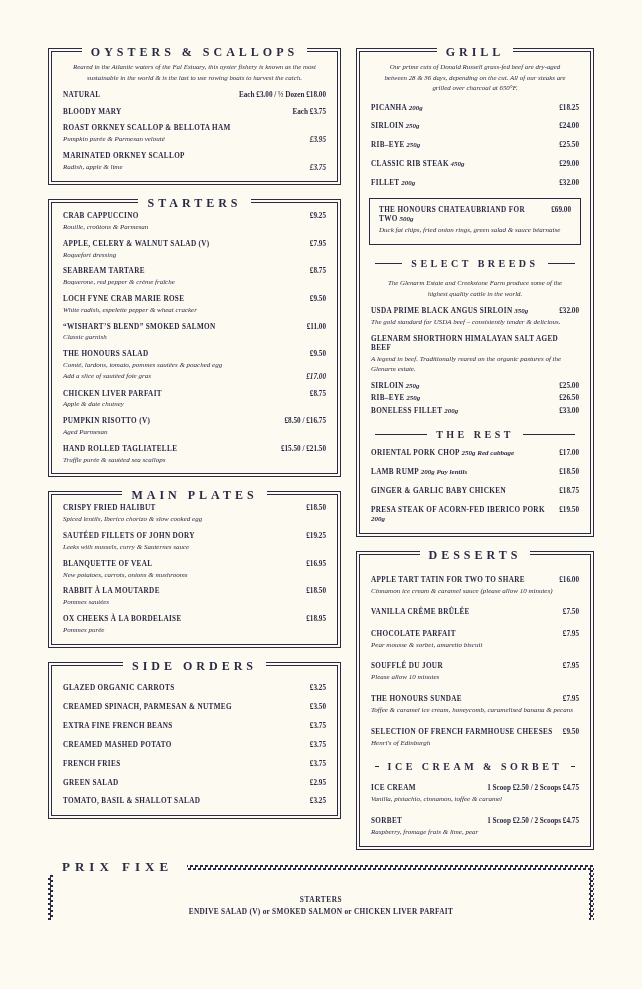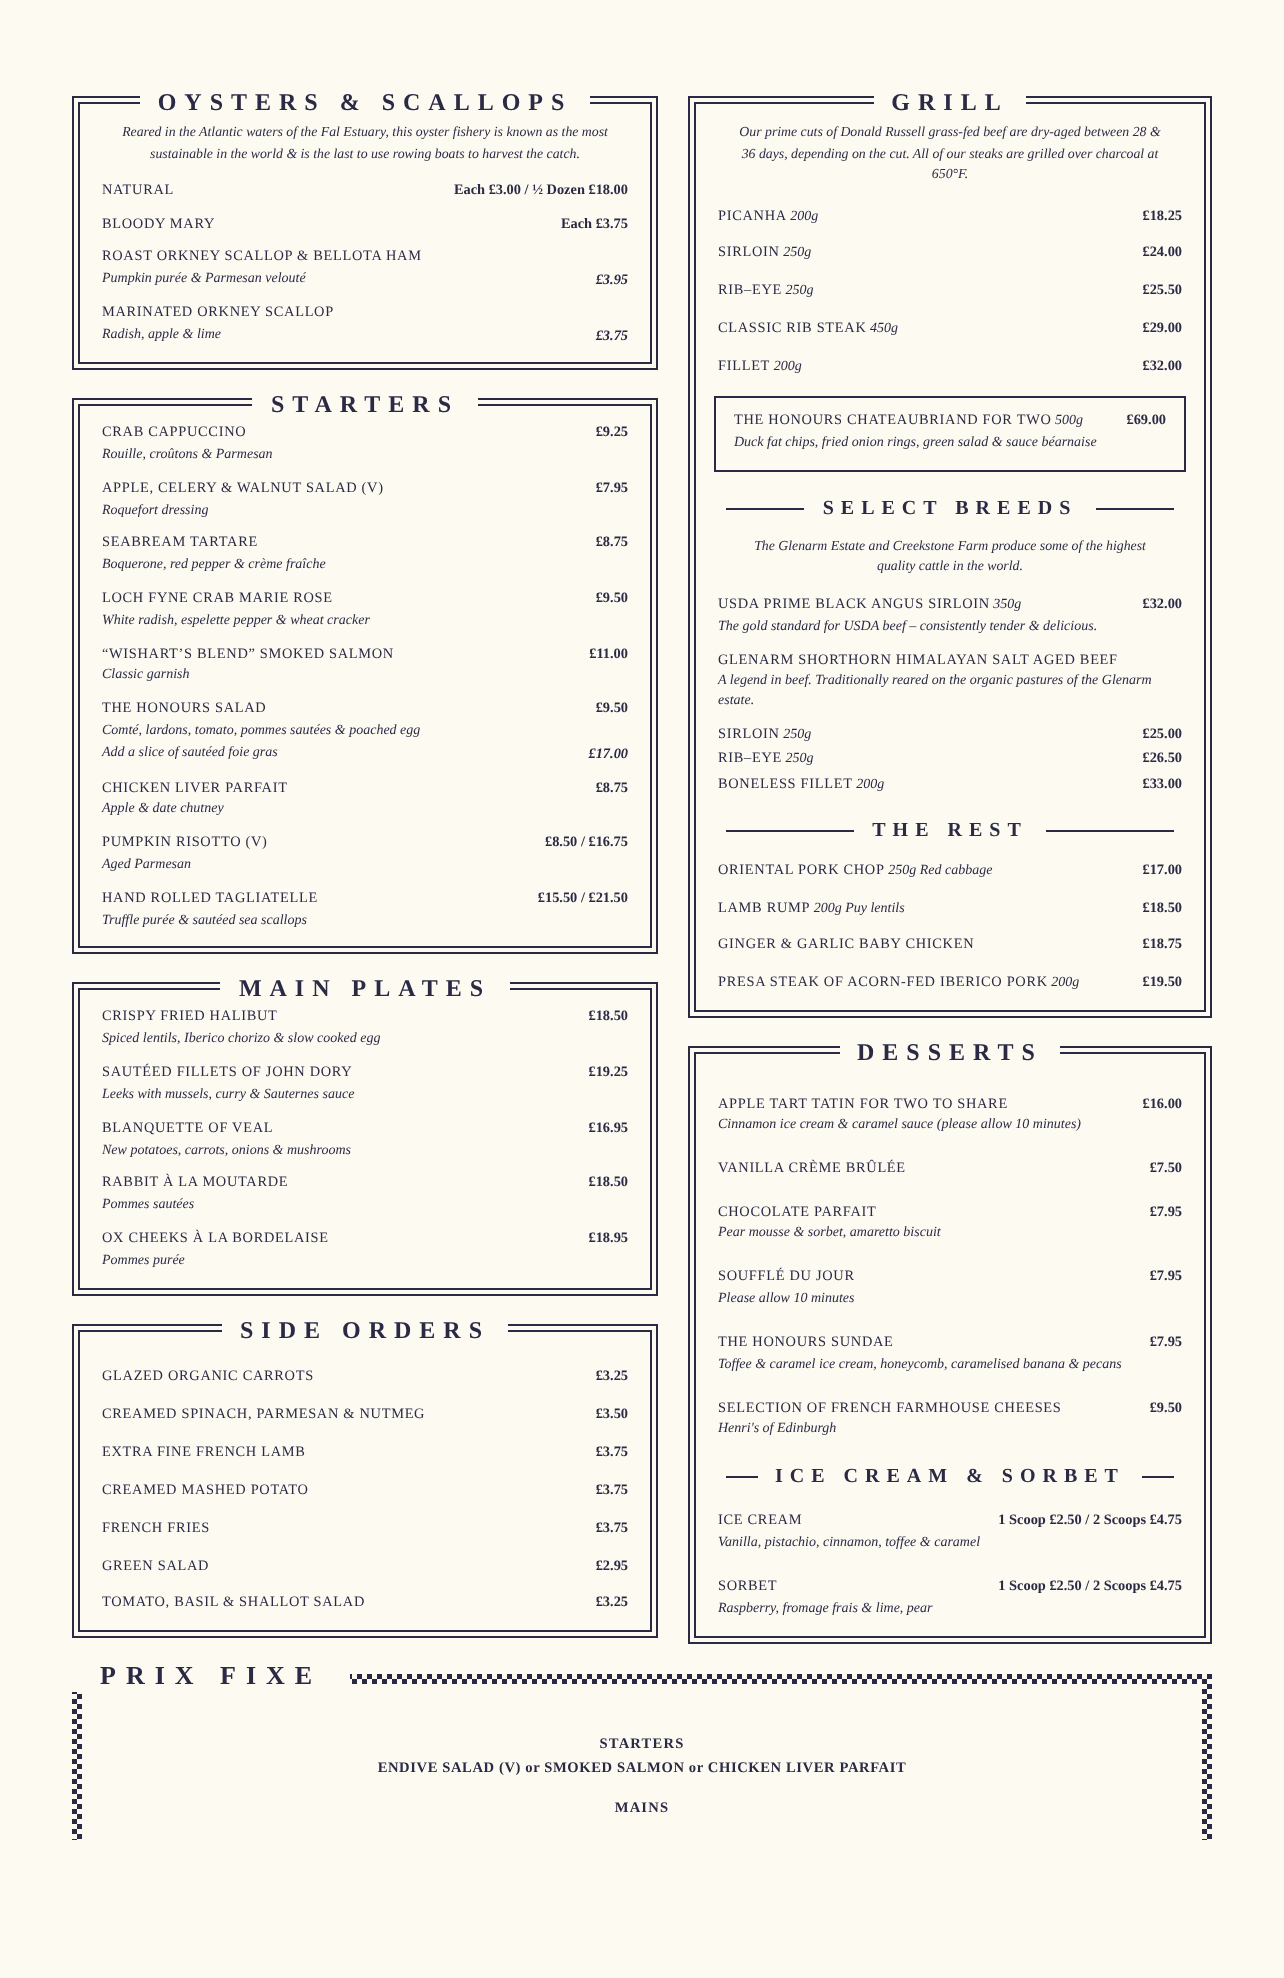--- a/index.html
+++ b/index.html
@@ -7,21 +7,21 @@
     --cream:#fcfaf1;
   }
   *{box-sizing:border-box;}
   html,body{margin:0;padding:0;}
   body{
     width:642px;height:989px;
     background:var(--cream);
     color:var(--ink);
     font-family:"Liberation Serif","DejaVu Serif",serif;
   }
-  .page{width:642px;height:920px;padding:40px 36px 0;overflow:hidden;}
+  .page{width:642px;height:920px;padding:40px 48px 0;overflow:hidden;}
   .columns{display:flex;gap:15px;align-items:flex-start;}
   .col{display:flex;flex-direction:column;}
   .col.left{width:293px;}
   .col.right{flex:1;}
 
   
   .box{position:relative;border:1px solid var(--ink);margin-top:8px;background:var(--cream);}
   .box + .box{margin-top:14px;}
   .box::before{content:"";position:absolute;inset:2px;border:1.5px solid var(--ink);pointer-events:none;}
   .box-title{position:absolute;top:-7px;left:0;right:0;text-align:center;z-index:2;}
@@ -32,21 +32,21 @@
 
   
   .items .item{margin-top:7px;}
   .items .item:first-child{margin-top:0;}
   .items.spaced .item{margin-top:9.5px;}
   .items.roomy .item{margin-top:12px;}
   .item.tight{margin-top:3px;}
   .item.gap{}
   .item.boxed{border:1px solid var(--ink);padding:7px 9px 8px;margin:12px -2px 3px;}
   .item-main{display:flex;justify-content:space-between;align-items:baseline;gap:8px;}
-  .item-name{font-weight:normal;font-size:7.2px;letter-spacing:0.35px;line-height:1.3;}
+  .item-name{font-weight:bold;font-size:7.2px;letter-spacing:0.35px;line-height:1.3;}
   .item-suffix{font-style:italic;font-size:7px;letter-spacing:0;}
   .item-price{font-weight:bold;font-size:7.2px;white-space:nowrap;}
   .item-desc{display:flex;justify-content:space-between;gap:8px;font-style:italic;font-size:7px;line-height:1.4;margin-top:1.5px;}
 
   
   .sub-title{display:flex;align-items:center;gap:9px;margin:13px 4px 9px;}
   .sub-title::before,.sub-title::after{content:"";flex:1;border-top:1.6px solid var(--ink);}
   .sub-title span{font-weight:bold;font-size:10px;letter-spacing:3.5px;white-space:nowrap;}
 
   
@@ -265,21 +265,21 @@
                 </div>
               </div>
               <div class="item">
                 <div class="item-main">
                   <span class="item-name">CREAMED SPINACH, PARMESAN &amp; NUTMEG</span>
                   <span class="item-price">£3.50</span>
                 </div>
               </div>
               <div class="item">
                 <div class="item-main">
-                  <span class="item-name">EXTRA FINE FRENCH LAMB</span>
+                  <span class="item-name">EXTRA FINE FRENCH BEANS</span>
                   <span class="item-price">£3.75</span>
                 </div>
               </div>
               <div class="item">
                 <div class="item-main">
                   <span class="item-name">CREAMED MASHED POTATO</span>
                   <span class="item-price">£3.75</span>
                 </div>
               </div>
               <div class="item">

